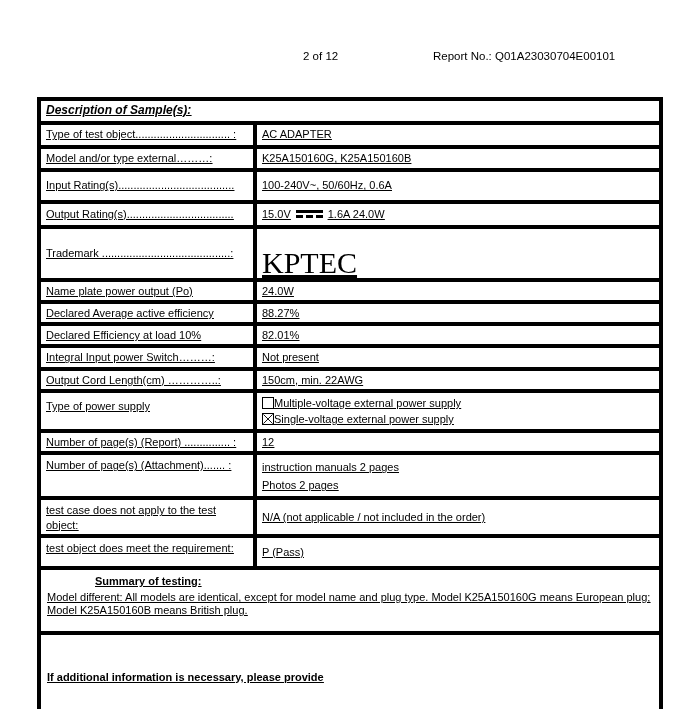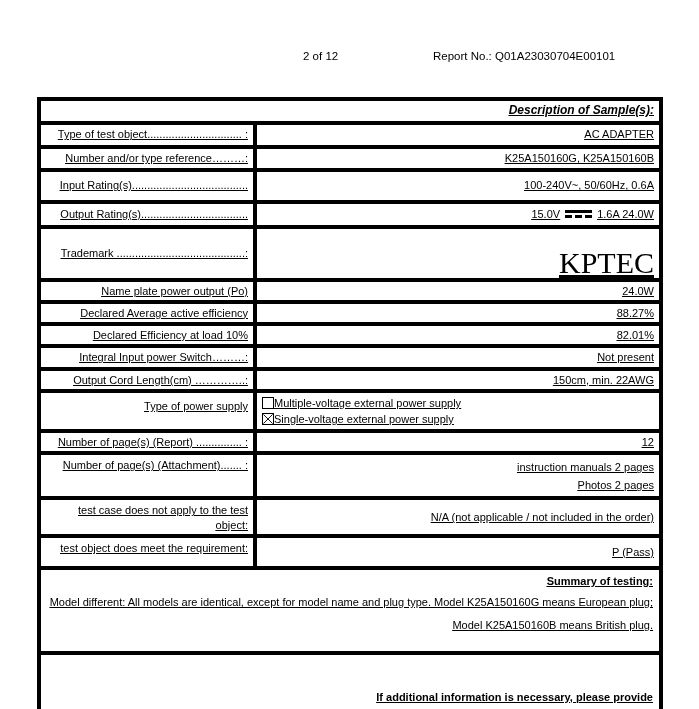--- a/index.html
+++ b/index.html
@@ -5,21 +5,20 @@
   * { margin:0; padding:0; box-sizing:border-box; }
   html,body { background:#ffffff; }
   .page {
     position:relative;
     width:699px; height:709px;
     background:#ffffff;
     color:#000;
     font-family:"Liberation Sans", sans-serif;
     font-size:11.5px;
     overflow:hidden;
-    text-align:right;
   }
   .hdr-page   { position:absolute; left:303px; top:50px; }
   .hdr-report { position:absolute; left:433px; top:50px; }
 
   table.sample {
     position:absolute; left:37px; top:97px;
     width:626px;
     border-collapse:collapse;
     table-layout:fixed;
   }
@@ -51,21 +50,21 @@
   .cbox {
     display:inline-block; width:12px; height:12px;
     border:1px solid #000; position:relative; flex:0 0 auto;
     background:#fff;
   }
   .cbox svg { position:absolute; left:0; top:0; width:100%; height:100%; }
 
   .two-line div { line-height:18px; }
   .summary-cell { padding:3px 6px 14px 6px; }
   .summary-cell .title { font-weight:bold; line-height:16px;margin-left:48px; }
-  .summary-cell .body { line-height:23px; padding-top:2px; }
+  .summary-cell .body { line-height:13px; padding-top:2px; }
   .additional-cell div { font-weight:bold; line-height:15px;margin-top:32px; }
 </style>
 </head>
 <body>
 
 <div class="page">
 
   <span class="hdr-page">2 of 12</span>
   <span class="hdr-report">Report No.: Q01A23030704E00101</span>
 
@@ -79,21 +78,21 @@
         <tr>
       <td colspan="2" style="height:21px" class="section-title">Description of Sample(s):</td>
     </tr>
 
     <tr>
       <td class="lbl nowrap" style="height:24px">Type of test object............................... :</td>
       <td>AC ADAPTER</td>
     </tr>
 
     <tr>
-      <td class="lbl nowrap" style="height:23px">Number and/or type reference………:</td>
+      <td class="lbl nowrap" style="height:23px">Model and/or type external………:</td>
       <td>K25A150160G, K25A150160B</td>
     </tr>
 
     <tr>
       <td class="lbl nowrap" style="height:32px">Input Rating(s)......................................</td>
       <td>100-240V~, 50/60Hz, 0.6A</td>
     </tr>
 
     <tr>
       <td class="lbl nowrap" style="height:25px">Output Rating(s)...................................</td>

